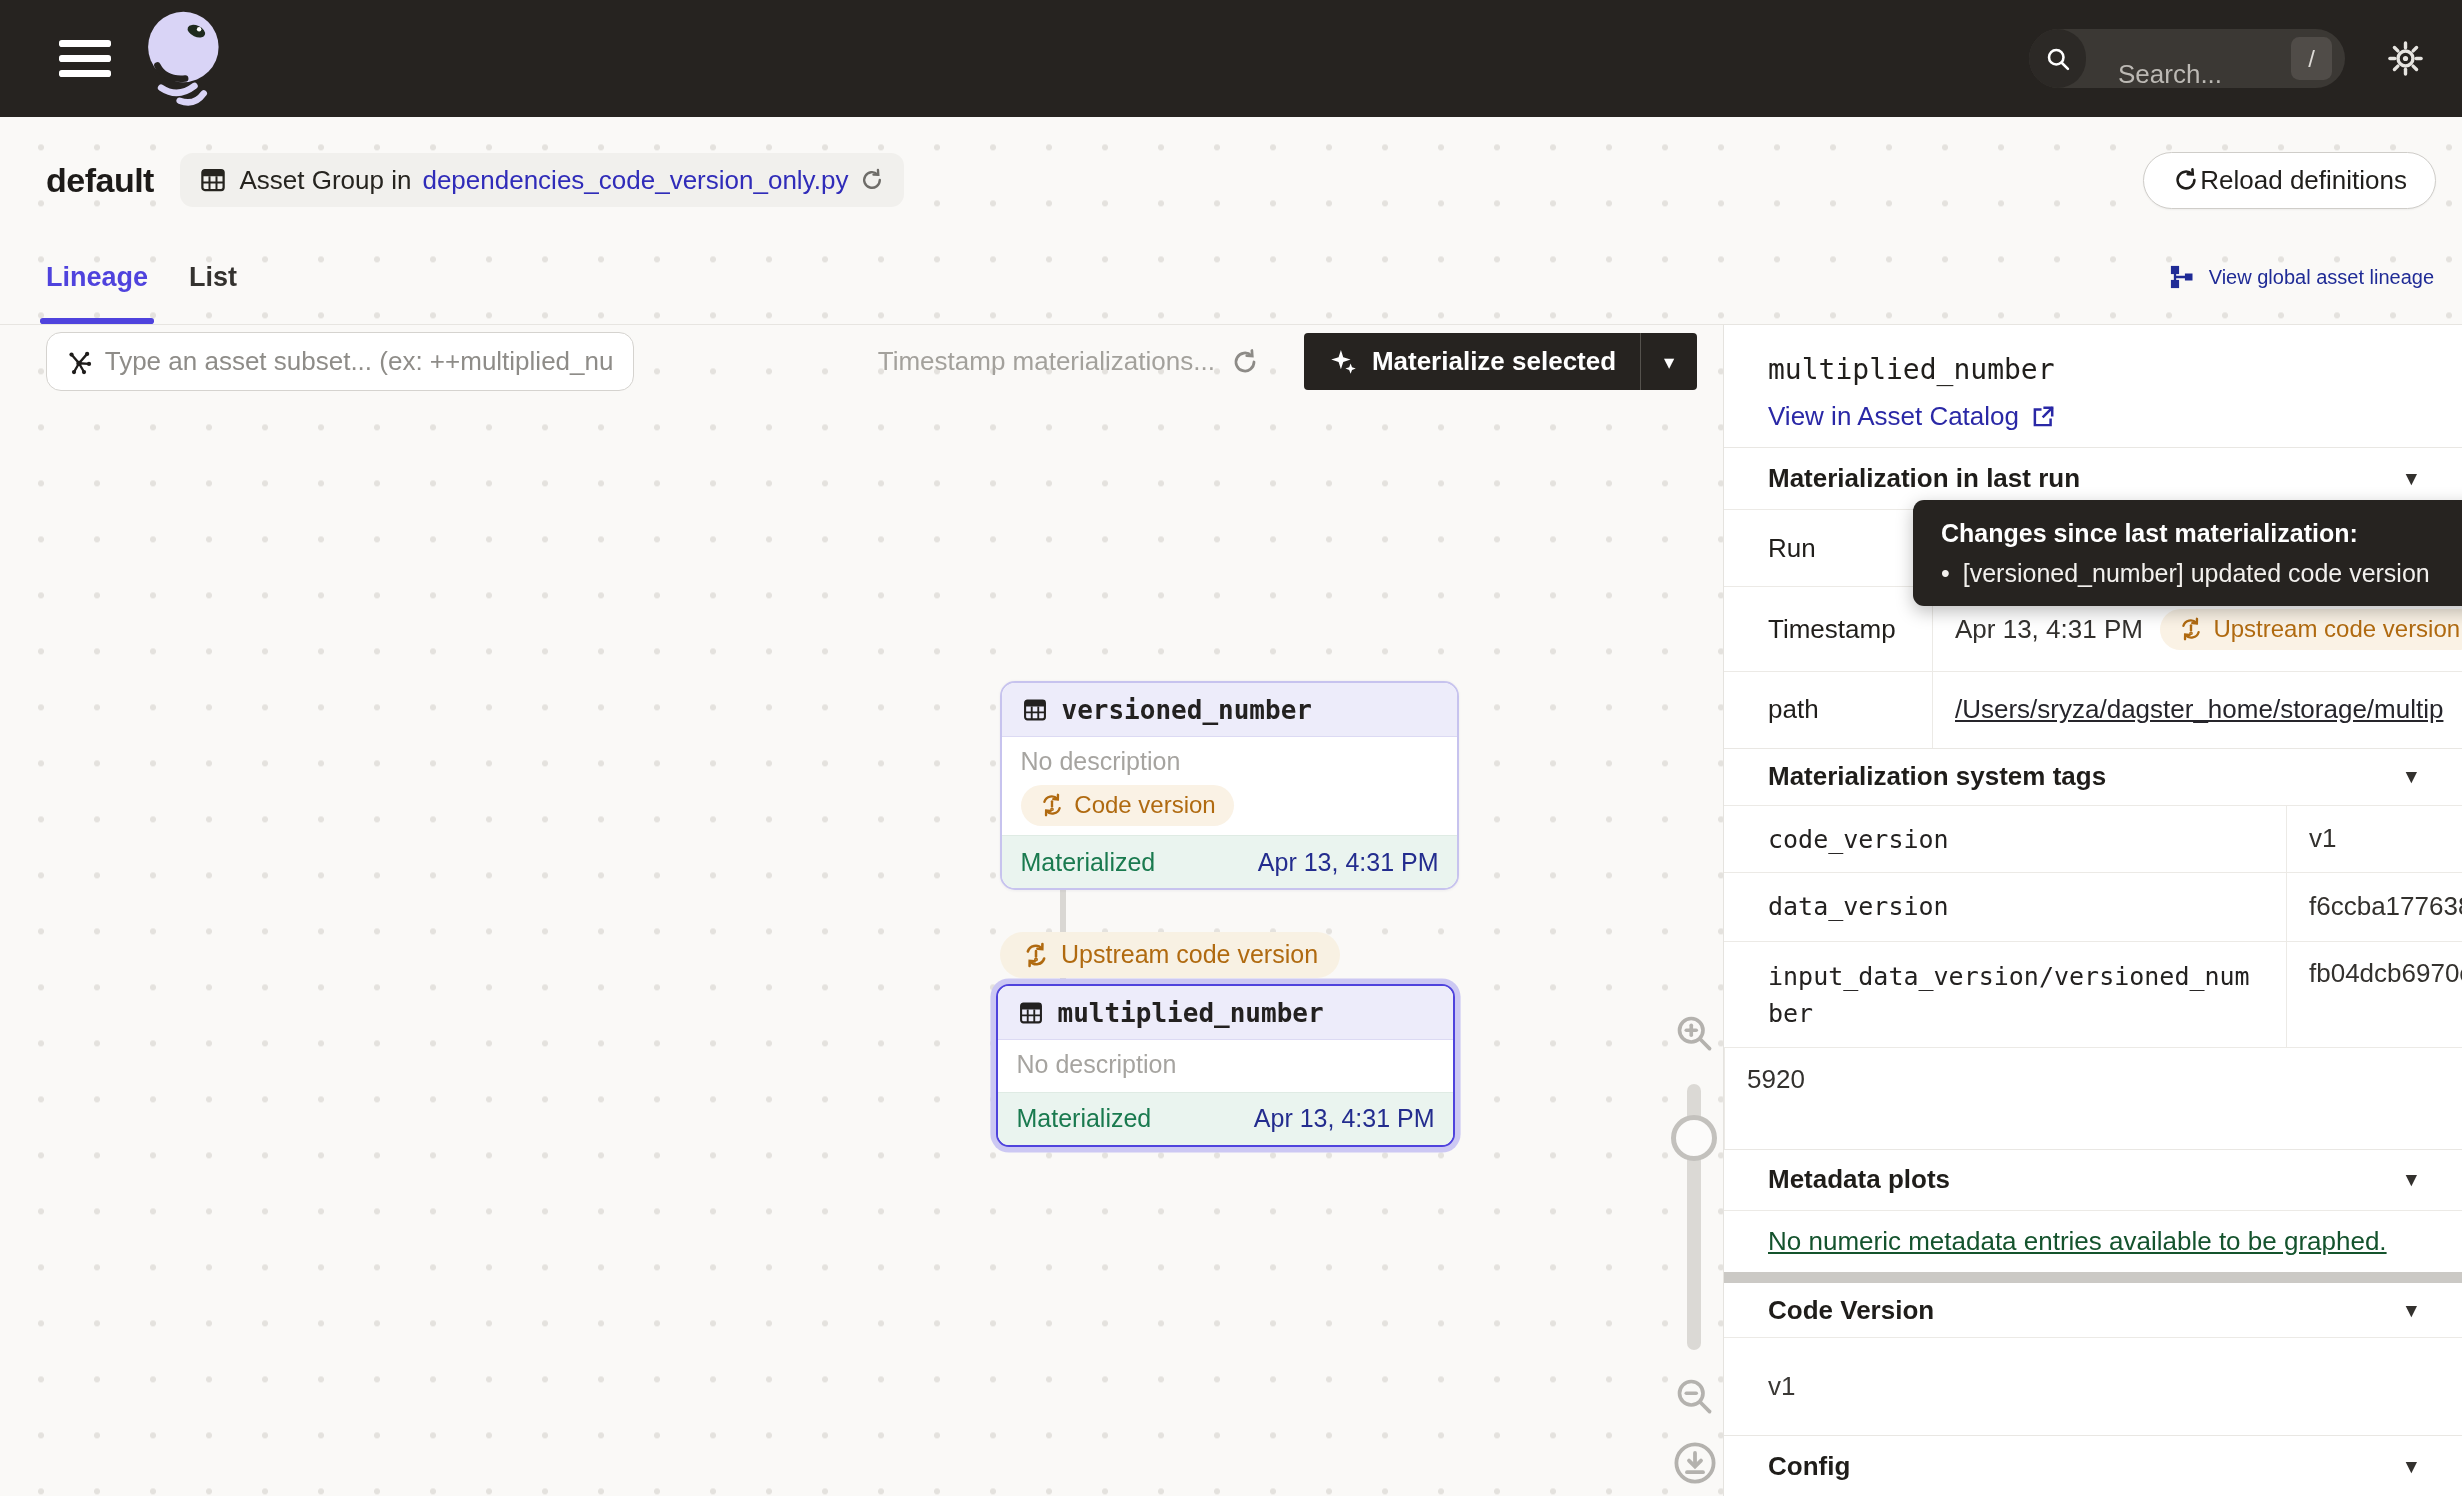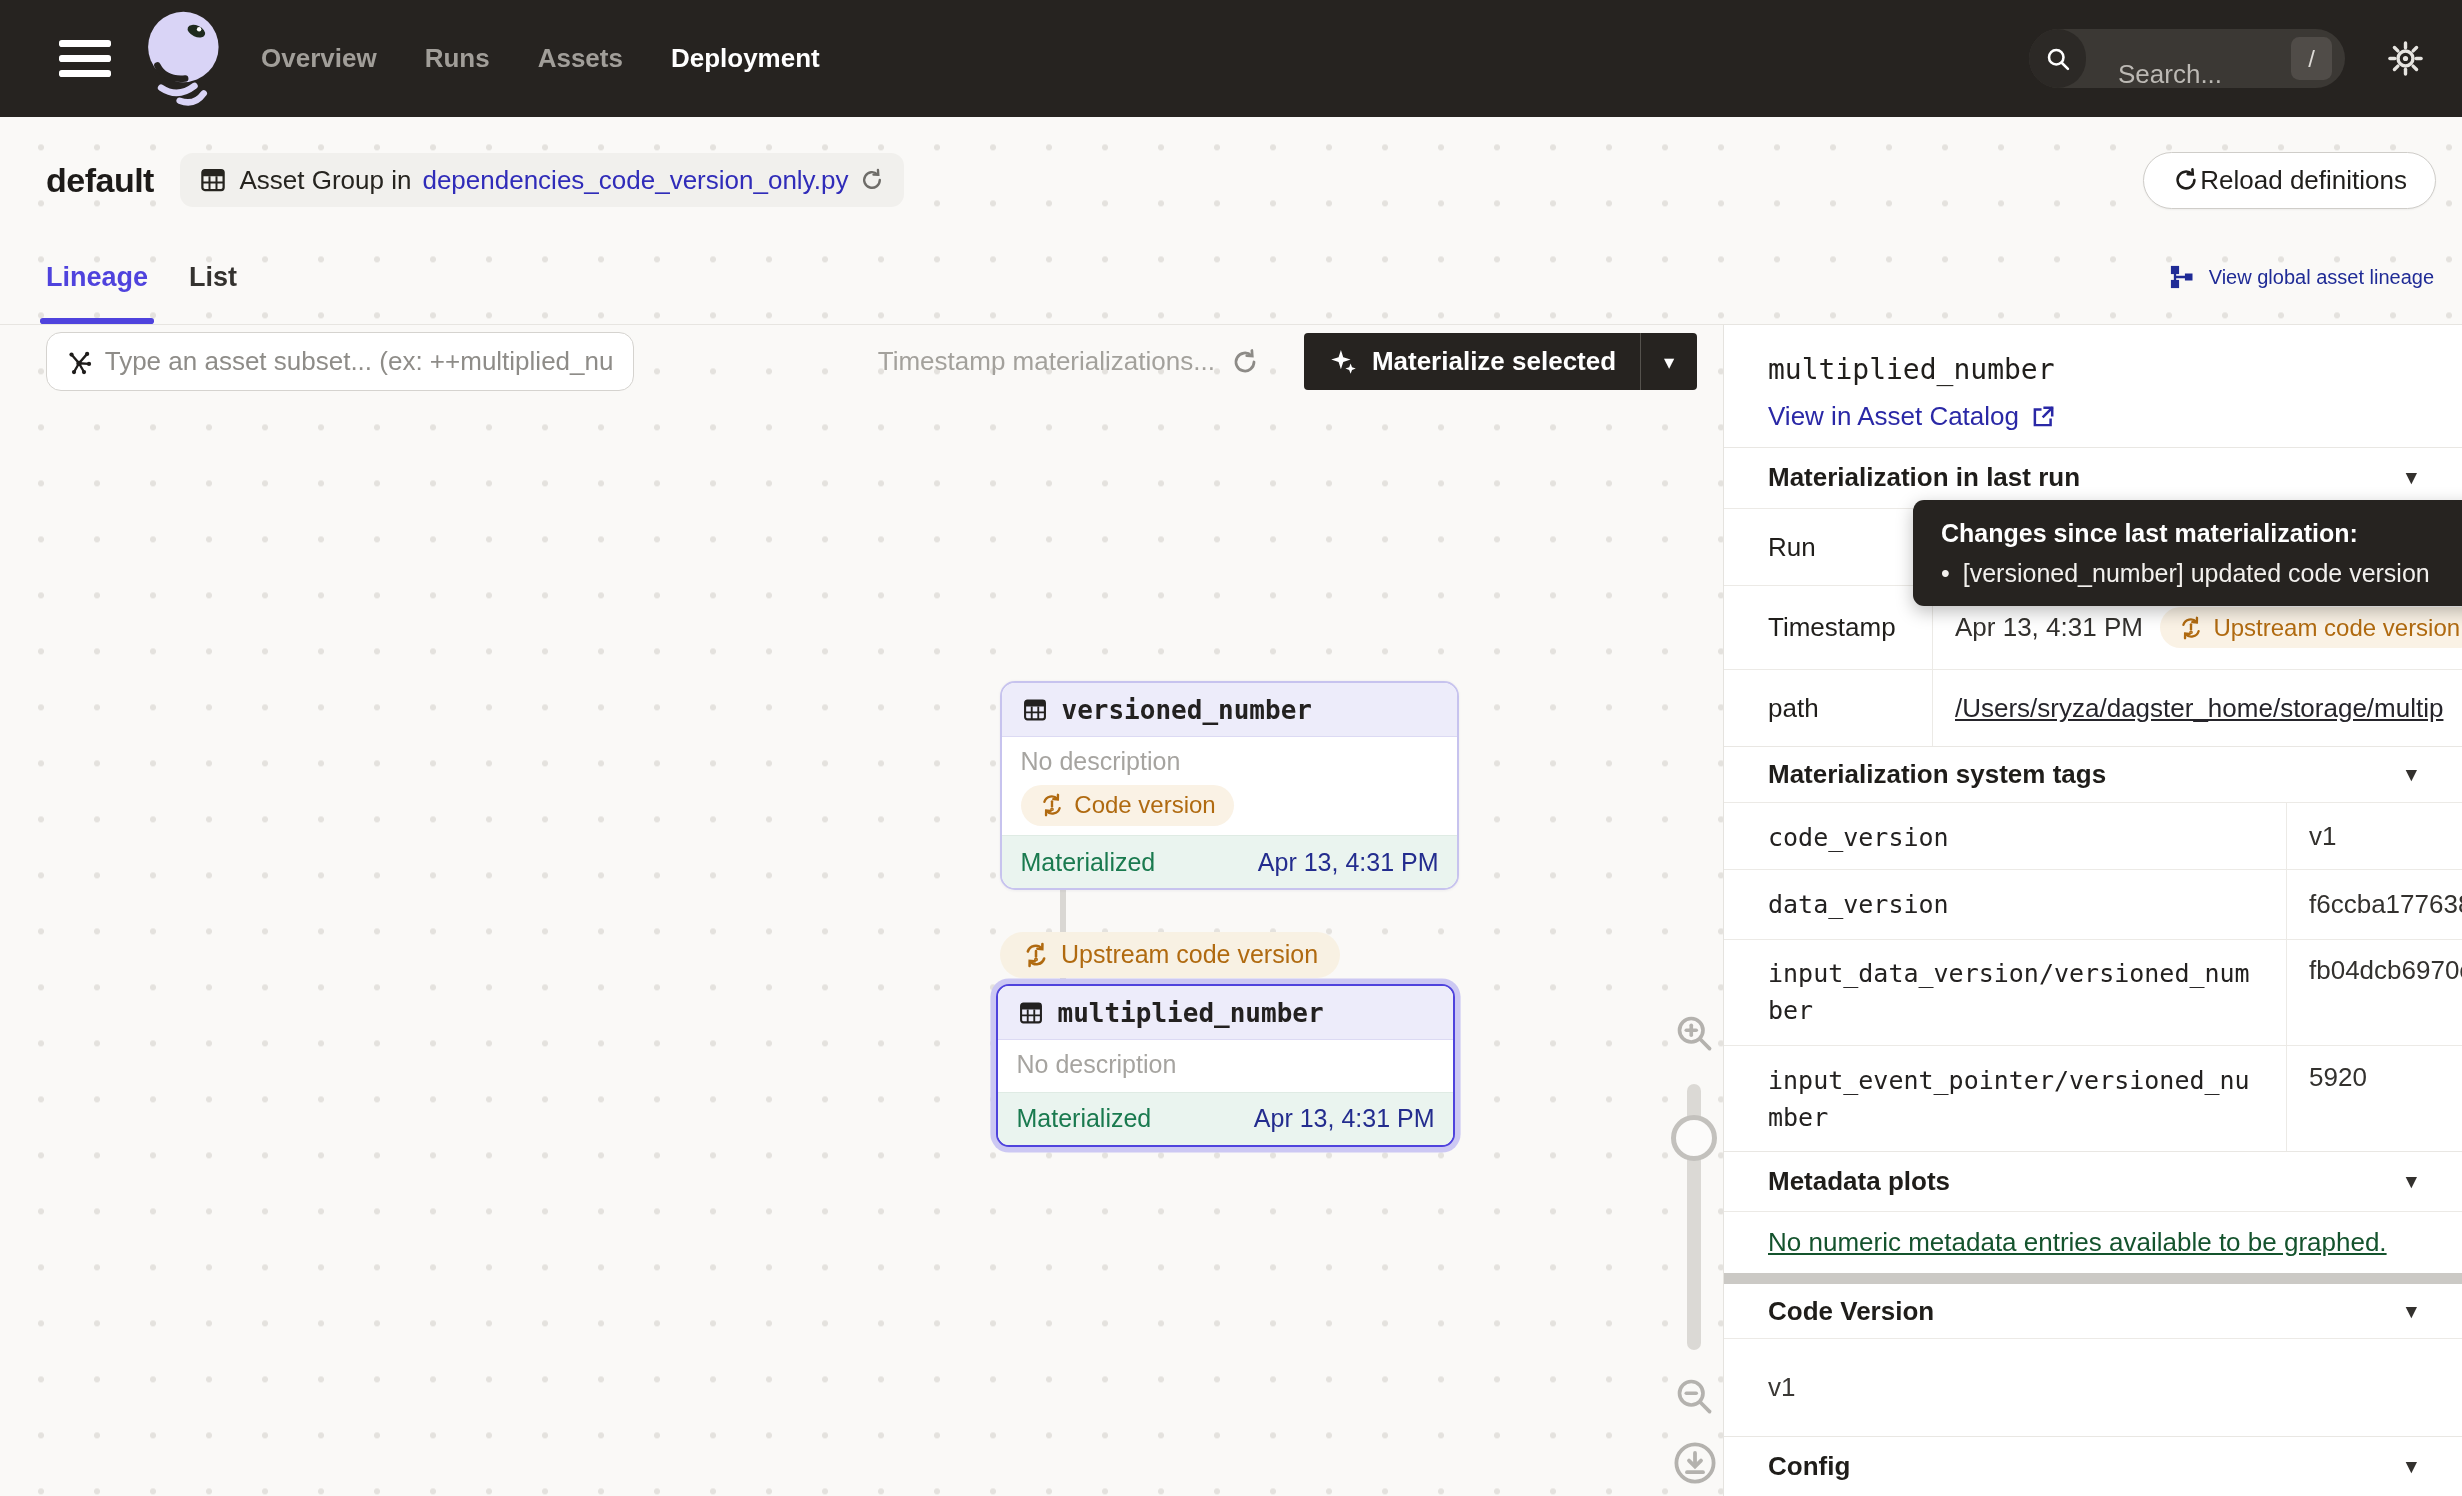--- a/index.html
+++ b/index.html
@@ -123,26 +123,20 @@
     <div class="logo">
       <svg width="93" height="102" viewBox="0 0 100 110">
         <circle cx="52" cy="42" r="38" fill="#D9D4F6"></circle>
         <ellipse cx="66" cy="25" rx="10" ry="6" transform="rotate(24 66 25)" fill="#1E2A1E"></ellipse>
         <circle cx="69" cy="23" r="2.4" fill="#FFFFFF"></circle>
         <path d="M24 62 q8 16 30 14" stroke="#262320" stroke-width="7" fill="none" stroke-linecap="round"></path>
         <path d="M28 86 q18 12 36 -2" stroke="#D9D4F6" stroke-width="7" fill="none" stroke-linecap="round"></path>
         <path d="M48 100 q16 6 26 -8" stroke="#D9D4F6" stroke-width="7" fill="none" stroke-linecap="round"></path>
       </svg>
     </div>
-    <div class="navlinks">
-      <a class="navlink">Overview</a>
-      <a class="navlink">Runs</a>
-      <a class="navlink">Assets</a>
-      <a class="navlink active">Deployment</a>
-    </div>
     <div class="nav-right">
       <div class="searchpill">
         <span class="search-ic">
           <svg width="28" height="28" viewBox="0 0 24 24" fill="none" stroke="#FFFFFF" stroke-width="2.2" stroke-linecap="round">
             <circle cx="10.5" cy="10.5" r="6.2"></circle>
               <line x1="15.2" y1="15.2" x2="20.5" y2="20.5"></line>
           </svg>
         </span>
         <input placeholder="Search..." style="">
         <span class="kbd">/</span>
@@ -425,21 +419,20 @@
       </div>
       <div class="kvrow cols2 r76">
         <div class="cell key-mono mono">data_version</div>
         <div class="cell val">f6ccba177638</div>
       </div>
       <div class="kvrow cols2 r117">
         <div class="cell key-mono mono">input_data_version/versioned_number</div>
         <div class="cell val top">fb04dcb6970c</div>
       </div>
       <div class="kvrow cols2 r115">
-        <div class="cell key-mono mono">input_event_pointer/versioned_number</div>
         <div class="cell val top">5920</div>
       </div>
 
       <div class="sec-head h-meta">
         <span>Metadata plots</span>
         <span class="caret">▼</span>
       </div>
       <div class="empty-row">No numeric metadata entries available to be graphed.</div>
 
       <div class="thick-div"></div>

